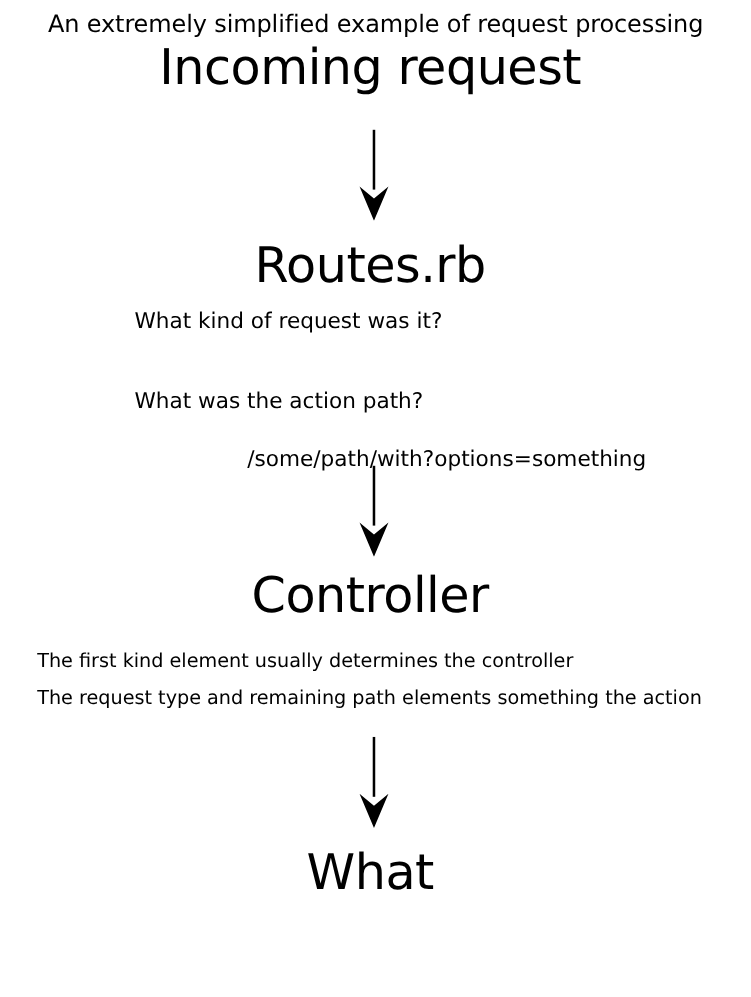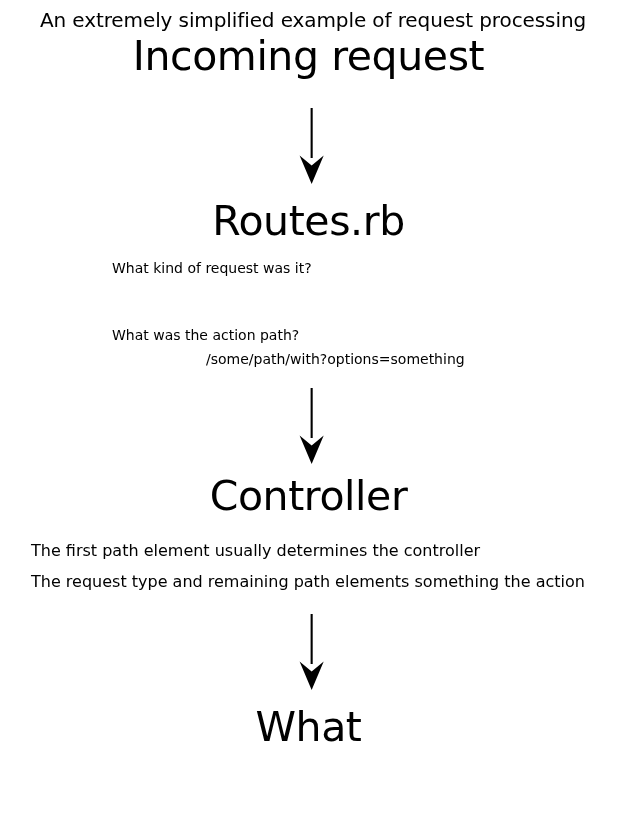--- a/index.html
+++ b/index.html
@@ -48,31 +48,31 @@
     white-space: nowrap;
   }
   .stage-heading.h-incoming  { top: 32px; }
   .stage-heading.h-routes    { top: 197px; }
   .stage-heading.h-controller{ top: 472px; }
   .stage-heading.h-view      { top: 703px; }
 
   
   .detail {
     position: absolute;
-    font-size: 14px;
+    font-size: 18px;
     line-height: 20px;
     white-space: nowrap;
   }
   .detail.lvl1 { left: 112px; }
   .detail.lvl2 { left: 206px; }
 
   .d-req-kind { top: 258px; }
   .d-req-verbs{ top: 292px; }
   .d-req-path { top: 325px; }
-  .d-req-url  { top: 349px; }
+  .d-req-url  { top: 373px; }
 
   .caption {
     position: absolute;
     left: 31px;
     font-size: 16px;
     line-height: 21px;
     white-space: nowrap;
   }
   .c-ctrl-1 { top: 540px; }
   .c-ctrl-2 { top: 571px; }
@@ -114,21 +114,21 @@
 
   <div class="arrow a2">
     <svg width="28" height="76" viewBox="0 0 28 76" xmlns="http://www.w3.org/2000/svg">
       <rect x="12.6" y="0" width="2.1" height="50" fill="#000000"></rect>
       <path d="M 1.6 47.5 L 13.65 76 L 25.7 47.5 L 13.65 57.5 Z" fill="#000000"></path>
     </svg>
   </div>
 
   <div class="stage-heading h-controller">Controller</div>
 
-  <div class="caption c-ctrl-1">The first path element usually determines the controller</div>
+  <div class="caption c-ctrl-1">The first kind element usually determines the controller</div>
   <div class="caption c-ctrl-2">The request type and remaining path elements something the action</div>
 
   <div class="arrow a3">
     <svg width="28" height="76" viewBox="0 0 28 76" xmlns="http://www.w3.org/2000/svg">
       <rect x="12.6" y="0" width="2.1" height="50" fill="#000000"></rect>
       <path d="M 1.6 47.5 L 13.65 76 L 25.7 47.5 L 13.65 57.5 Z" fill="#000000"></path>
     </svg>
   </div>
 
   <div class="stage-heading h-view">What</div>

